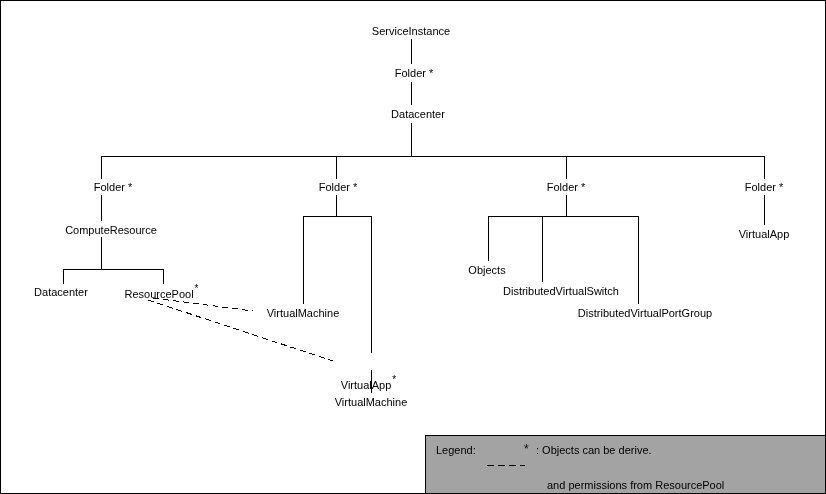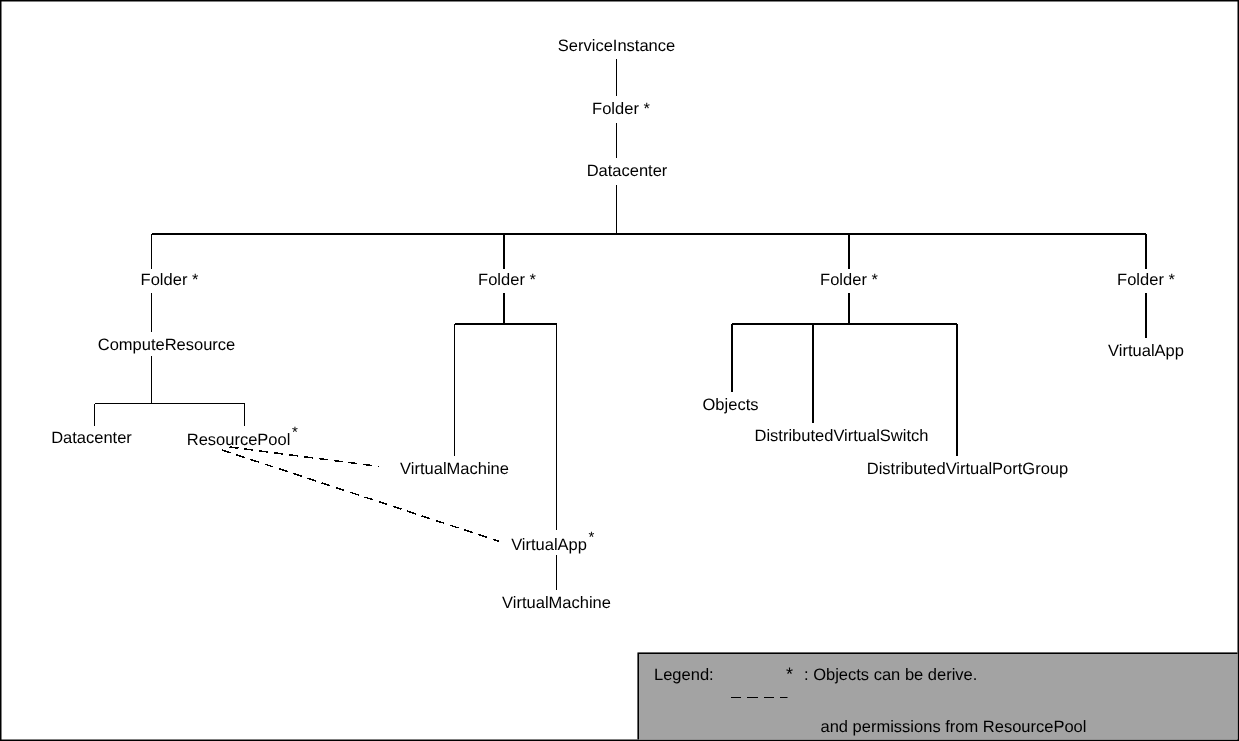--- a/index.html
+++ b/index.html
@@ -94,21 +94,21 @@
   <div class="node" style="left:413px; top:72px">Folder *</div>
   <div class="node" style="left:417px; top:113px">Datacenter</div>
 
   <div class="node" style="left:112px; top:186px">Folder *</div>
   <div class="node" style="left:110px; top:229px">ComputeResource</div>
   <div class="node" style="left:60px;  top:291px">Datacenter</div>
   <div class="node" style="left:160px; top:291px"><span>ResourcePool</span><sup>*</sup></div>
 
   <div class="node" style="left:337px; top:186px">Folder *</div>
   <div class="node" style="left:302px; top:312px">VirtualMachine</div>
-  <div class="node" style="left:367px; top:361px"><span>VirtualApp</span><sup>*</sup></div>
+  <div class="node" style="left:367px; top:382px"><span>VirtualApp</span><sup>*</sup></div>
   <div class="node" style="left:370px; top:401px">VirtualMachine</div>
 
   <div class="node" style="left:565px; top:186px">Folder *</div>
   <div class="node" style="left:486px; top:269px">Objects</div>
   <div class="node" style="left:560px; top:290px">DistributedVirtualSwitch</div>
   <div class="node" style="left:644px; top:312px">DistributedVirtualPortGroup</div>
 
   <div class="node" style="left:763px; top:186px">Folder *</div>
   <div class="node" style="left:763px; top:233px">VirtualApp</div>
 

